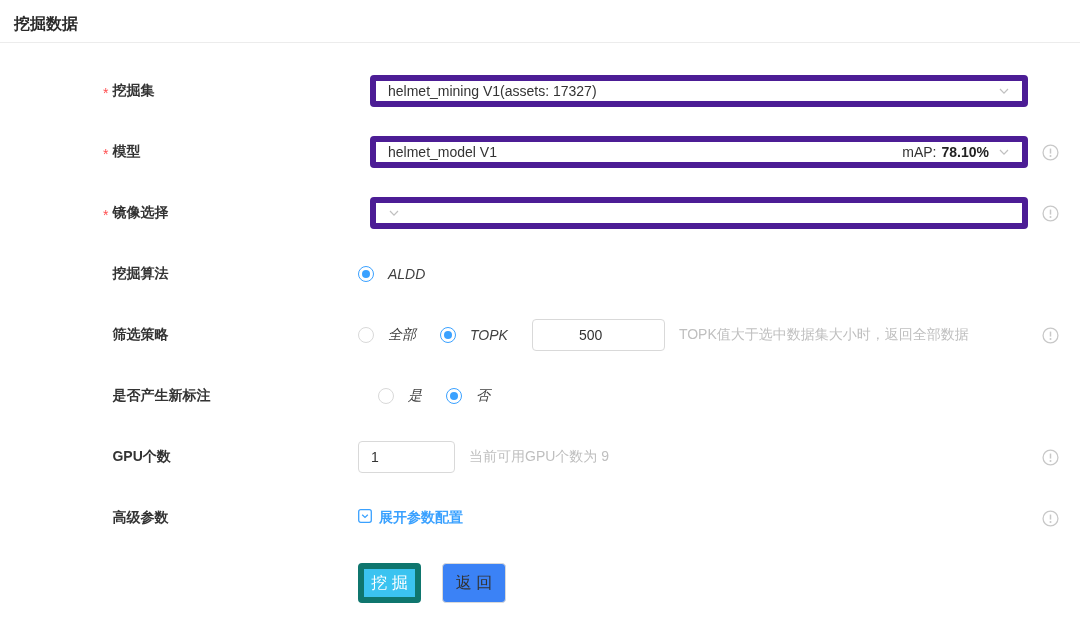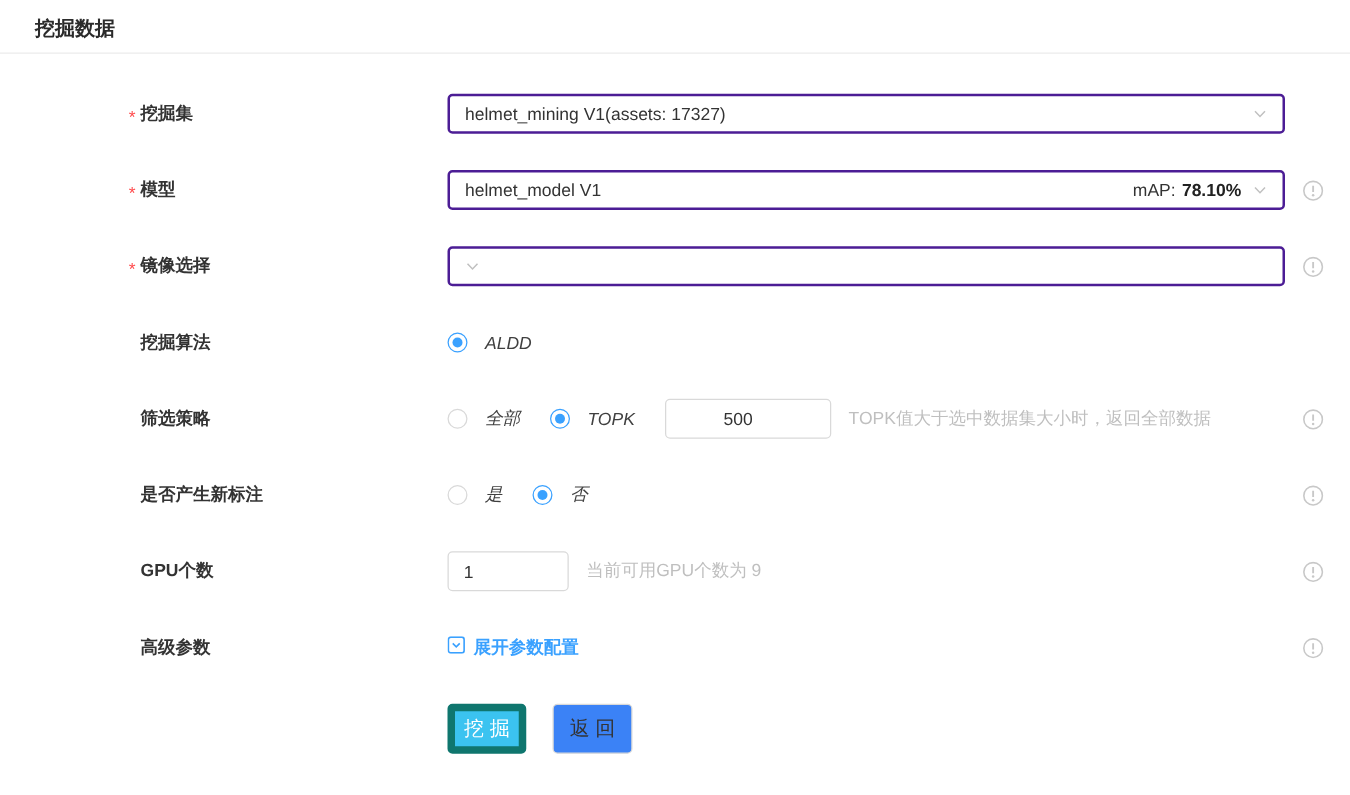--- a/index.html
+++ b/index.html
@@ -1,36 +1,36 @@
 <!DOCTYPE html>
 <html><head>
 <meta charset="utf-8">
 <style>
   * { box-sizing: border-box; margin: 0; padding: 0; }
   html,body { width:1080px; height:636px; background:#fff; overflow:hidden;
     font-family:"Liberation Sans","DejaVu Sans",sans-serif; color:#333; font-size:14px; }
 
-  .header { padding:13px 22px 0 28px; }
+  .header { padding:13px 22px 0 14px; }
   .page-title { font-size:16px; font-weight:700; color:#2b2b2b; line-height:22px; }
   .divider { margin-top:7px; border-bottom:1px solid #ececec; width:1080px; }
 
   .form { padding-top:32px; }
   .row { display:flex; align-items:center; min-height:32px; margin-bottom:29px; }
-  .row.gap-top { margin-top:10px; }
+  .row.gap-top { margin-top:10px;gap:20px; }
 
   .label-col { width:358px; flex:none; display:flex; align-items:center; padding-left:103px; }
   .label-col label { font-weight:600; color:#333; white-space:nowrap; }
   .req { color:#ff4d4f; margin-right:4px; font-size:14px; line-height:1; padding-top:3px; }
   .req.hidden { visibility:hidden; }
 
   .control-col { width:670px; flex:none; display:flex; align-items:center; }
   .icon-col { width:52px; flex:none; display:flex; align-items:center; padding-left:14px; }
 
-  .select { width:670px; height:32px; border:2px solid #4c1d95; border-radius:4px;
-    display:flex; align-items:center; padding:0 12px; background:#fff; cursor:pointer; }
+  .select { width:670px; height:32px; border:6px solid #4c1d95; border-radius:4px;
+    display:flex; align-items:center; padding:0 12px; background:#fff; cursor:pointer;margin-left:12px; }
   .select-value { flex:1; color:#333; white-space:nowrap; overflow:hidden; }
   .select-right { display:flex; align-items:center; margin-left:auto; white-space:nowrap; }
   .map-label { color:#333; margin-right:5px; }
   .map-value { font-weight:700; color:#222; margin-right:9px; }
   .chevron { flex:none; }
 
   .text-input { height:32px; border:1px solid #d9d9d9; border-radius:4px; padding:0 12px;
     font-size:14px; color:#333; outline:none; font-family:inherit; background:#fff; }
   .topk-input { width:133px;padding-left:46px; }
   .gpu-input { width:97px; }

